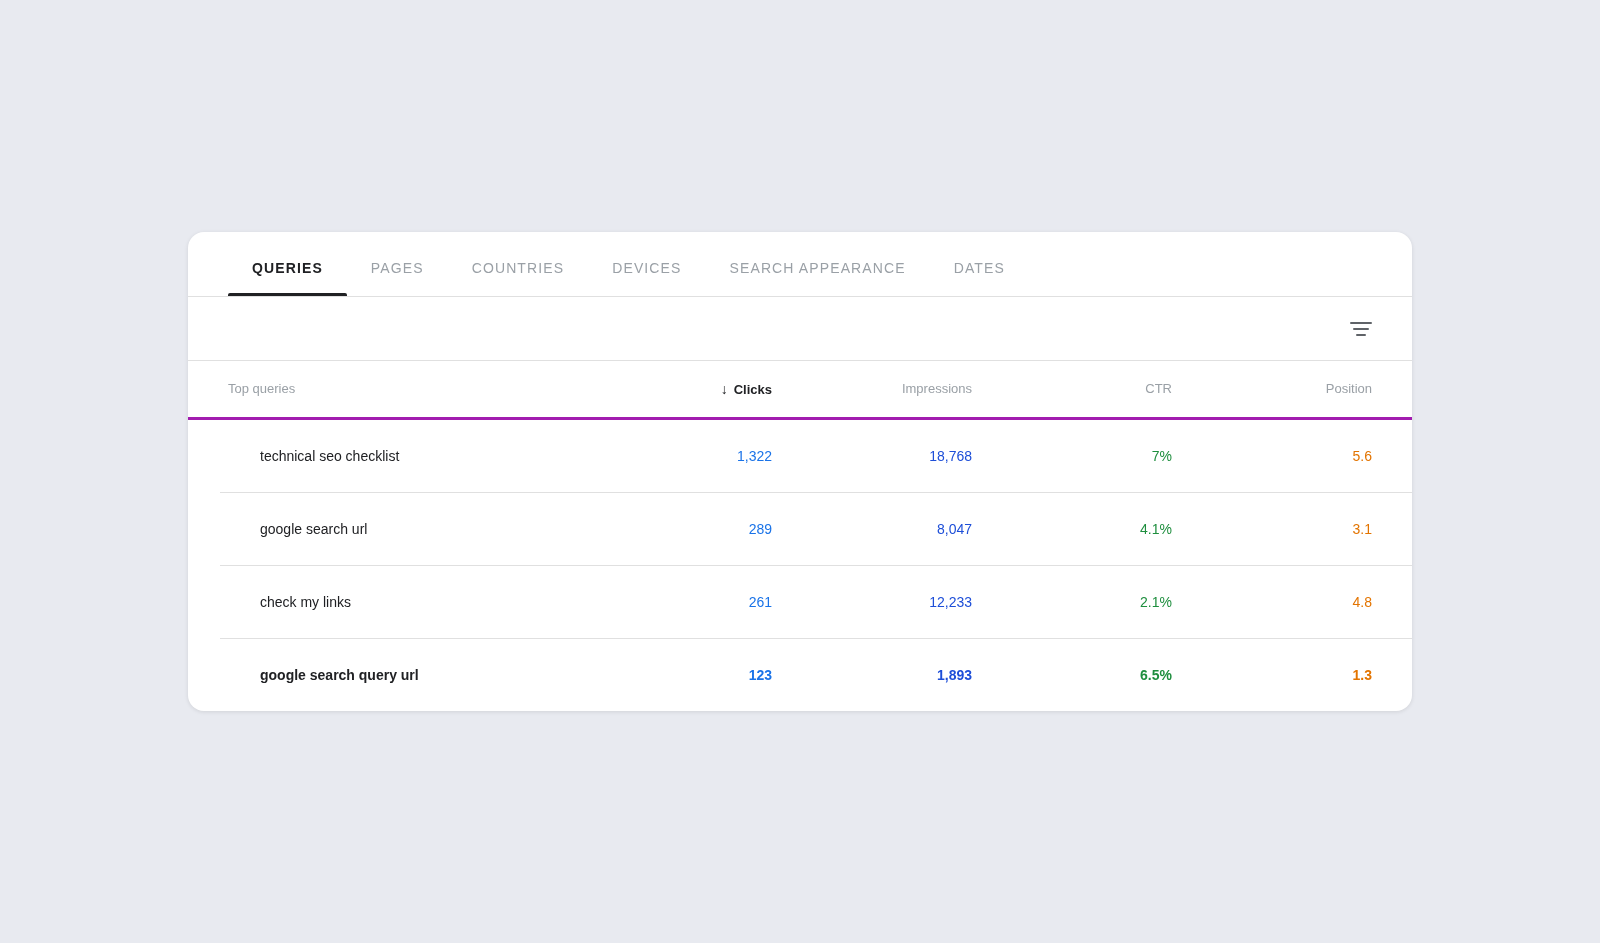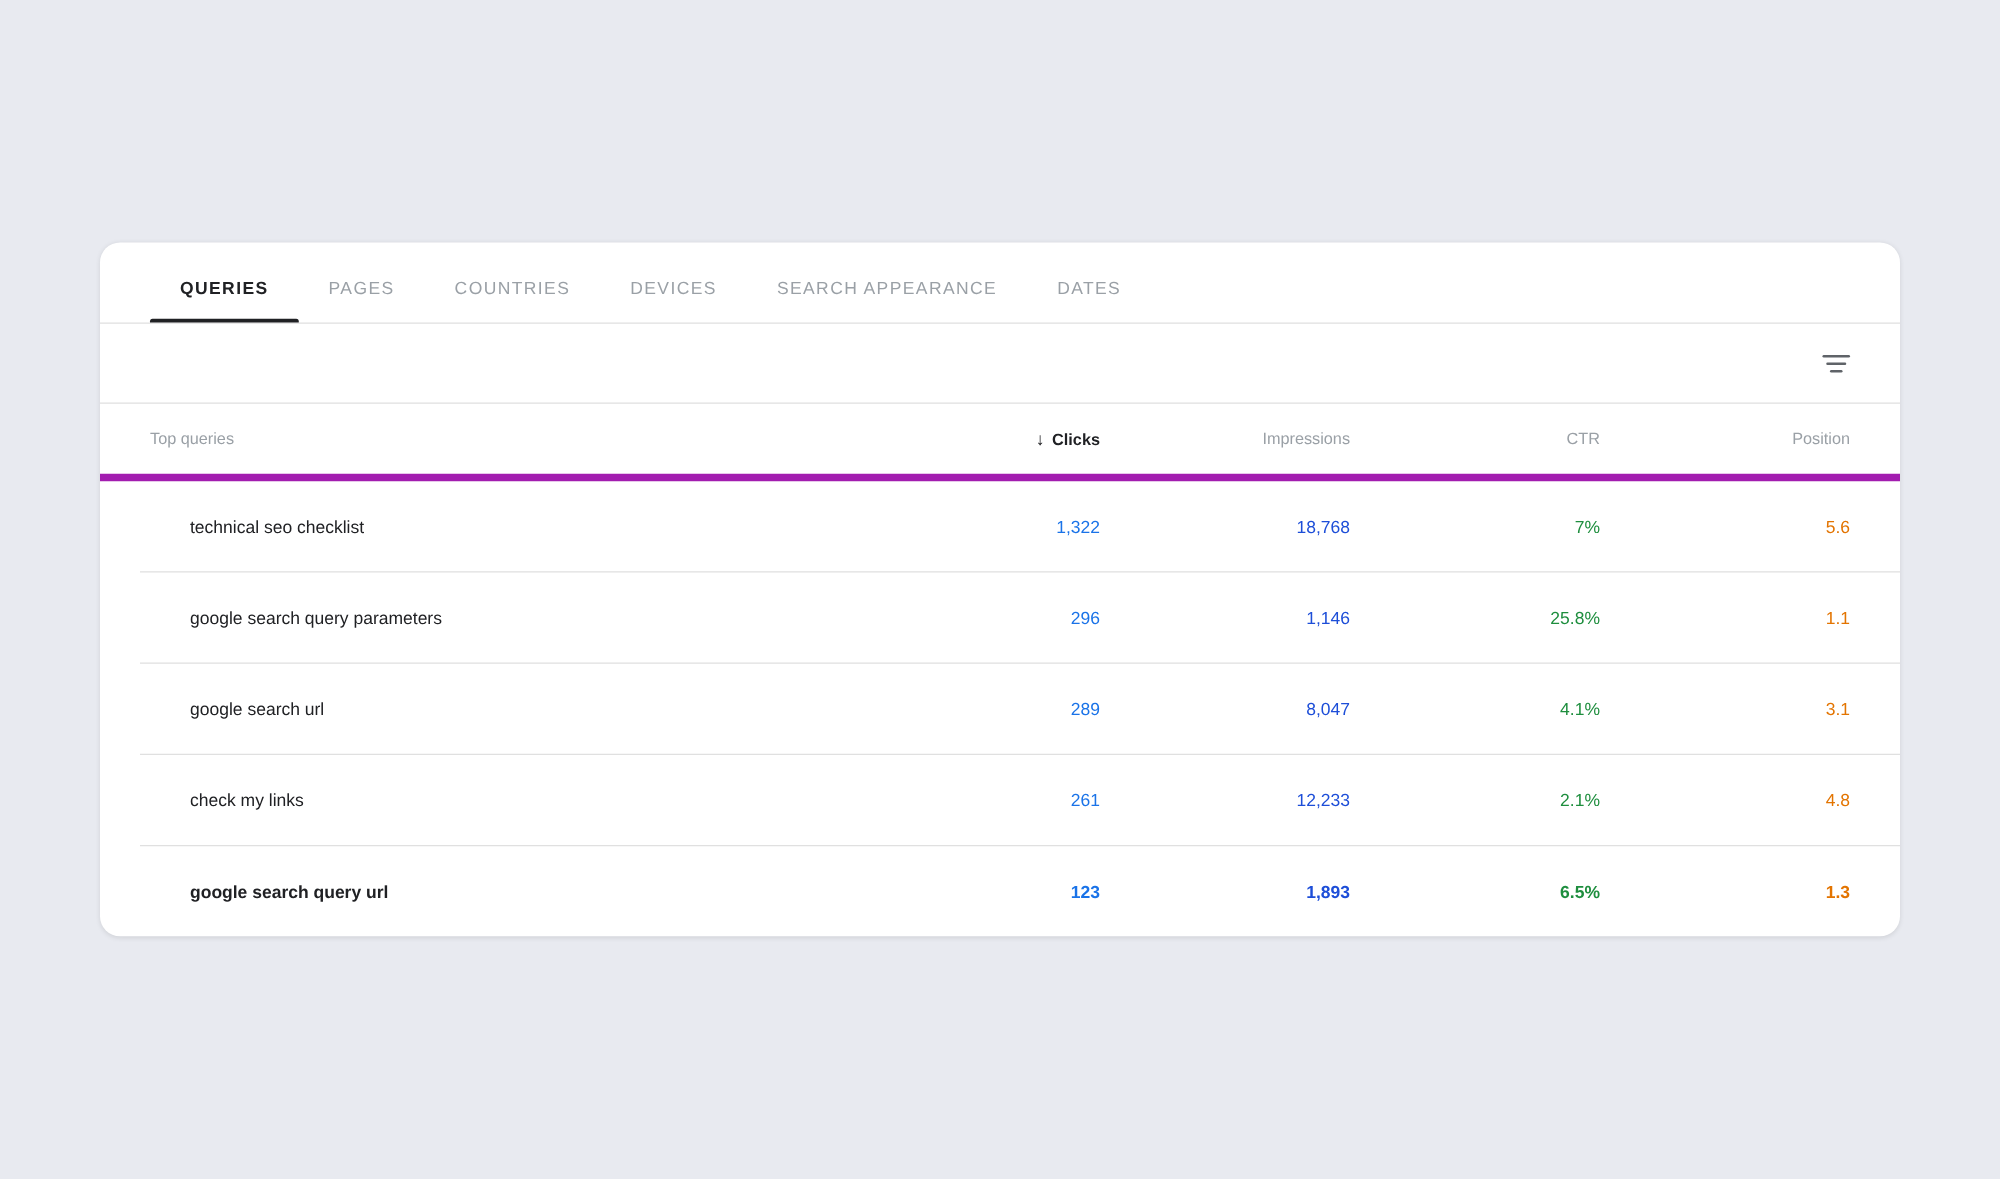--- a/index.html
+++ b/index.html
@@ -14,21 +14,21 @@
       display: flex;
       justify-content: center;
       align-items: center;
       min-height: 100vh;
       padding: 20px;
     }
 
     .card {
       background: #ffffff;
       border-radius: 16px;
-      width: 1440px;
+      width: 1224px;
       max-width: 100%;
       padding: 0;
       overflow: hidden;
       box-shadow: 0 1px 4px rgba(0,0,0,0.1);
     }
 
     
     .tabs {
       display: flex;
       align-items: center;
@@ -93,21 +93,21 @@
 
     
     .table {
       width: 100%;
     }
 
     .table-header {
       display: grid;
       grid-template-columns: 1fr 200px 200px 200px 200px;
       padding: 20px 40px;
-      border-bottom: 6px solid #a21caf;
+      border-bottom: 3px solid #a21caf;
     }
 
     .table-header .col {
       font-size: 13px;
       color: #9aa0a6;
       font-weight: 400;
     }
 
     .table-header .col.sortable {
       display: flex;
@@ -191,27 +191,20 @@
     </div>
 
     <div class="table-row">
       <div class="query-name">technical seo checklist</div>
       <div class="col-value clicks">1,322</div>
       <div class="col-value impressions">18,768</div>
       <div class="col-value ctr">7%</div>
       <div class="col-value position">5.6</div>
     </div>
 
-    <div class="table-row">
-      <div class="query-name">google search query parameters</div>
-      <div class="col-value clicks">296</div>
-      <div class="col-value impressions">1,146</div>
-      <div class="col-value ctr">25.8%</div>
-      <div class="col-value position">1.1</div>
-    </div>
 
     <div class="table-row">
       <div class="query-name">google search url</div>
       <div class="col-value clicks">289</div>
       <div class="col-value impressions">8,047</div>
       <div class="col-value ctr">4.1%</div>
       <div class="col-value position">3.1</div>
     </div>
 
     <div class="table-row">

